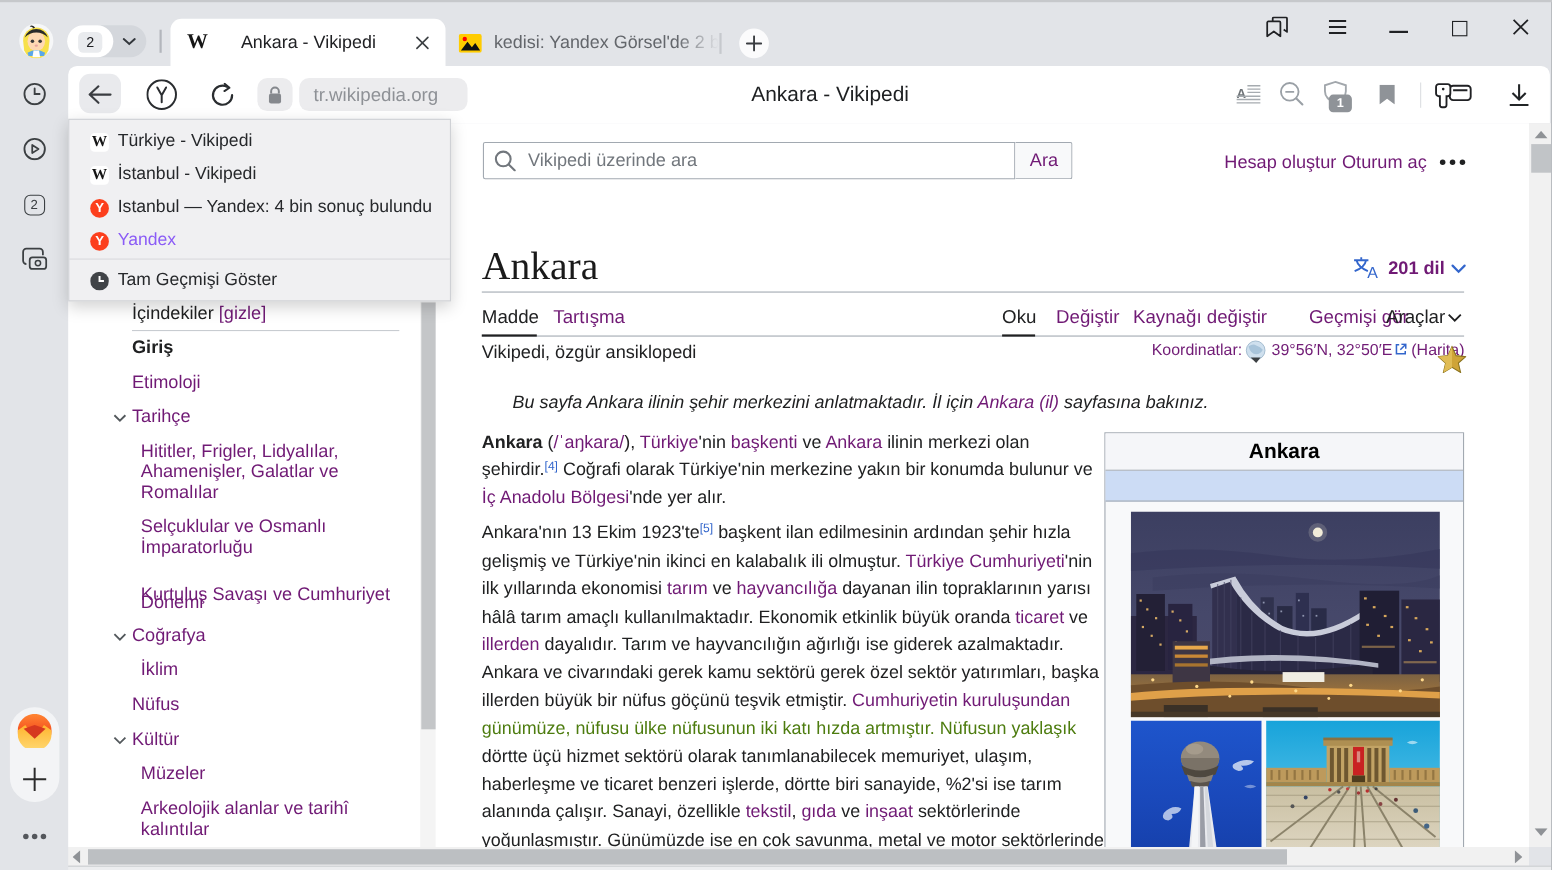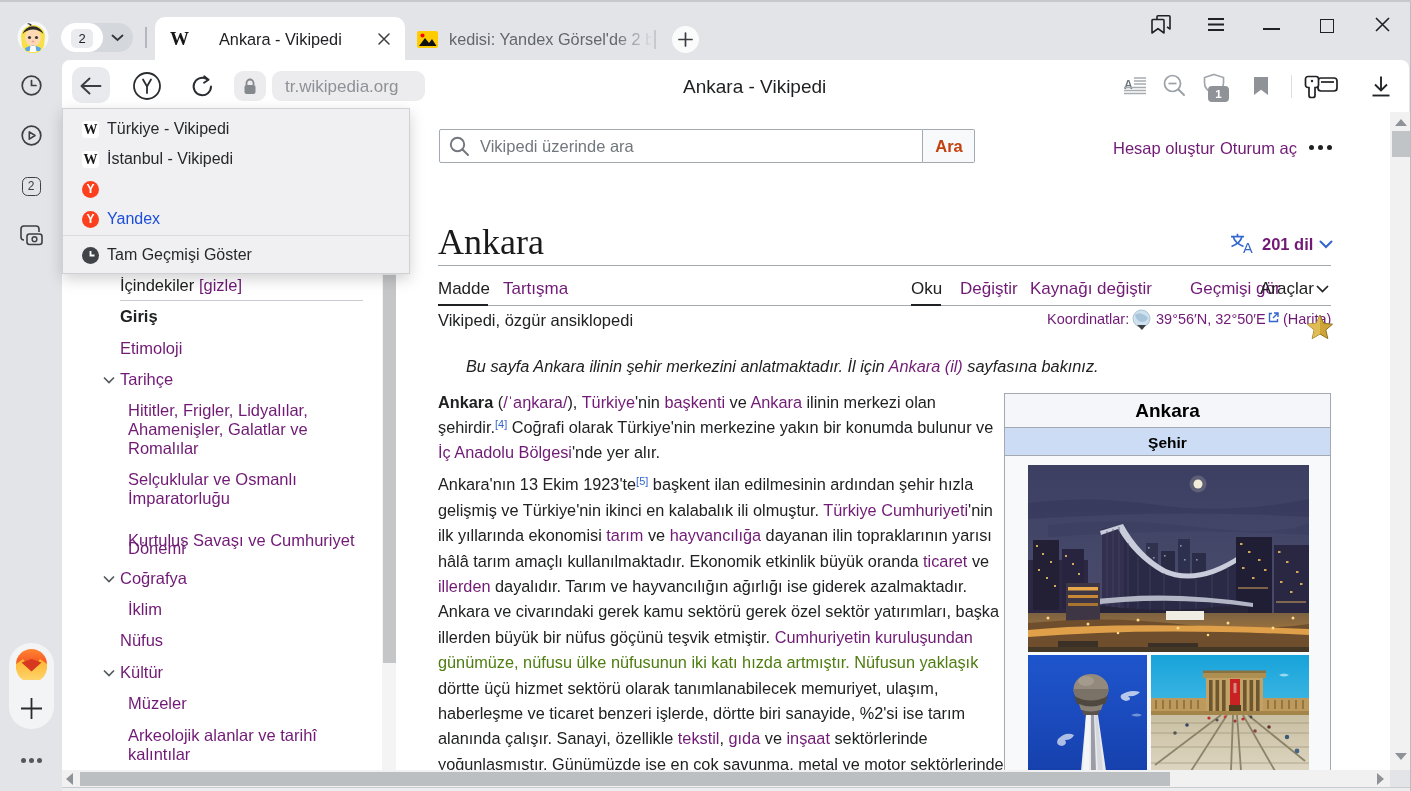--- a/index.html
+++ b/index.html
@@ -209,21 +209,21 @@
 
 <div id="main" style="position:absolute;left:0;top:0;">
 
   <div class="abs" style="left:439px;top:129px;width:484px;height:34px;border:1px solid #a2a9b1;border-radius:2px 0 0 2px;background:#fff;"></div>
   <svg class="abs" style="left:449px;top:136px;" width="20" height="20" viewBox="0 0 20 20">
     <circle cx="8.5" cy="8.5" r="6.7" fill="none" stroke="#72777d" stroke-width="1.9"></circle>
     <path d="M13.5 13.5 L19 19" stroke="#72777d" stroke-width="1.9" stroke-linecap="round"></path>
   </svg>
   <div class="txt" style="left:480px;top:137px;font-size:16.5px;color:#72777d;">Vikipedi üzerinde ara</div>
   <div class="abs" style="left:923px;top:129px;width:52px;height:34px;border:1px solid #a2a9b1;border-left:none;border-radius:0 2px 2px 0;background:#f8f9fa;"></div>
-  <div class="txt" style="left:923px;top:137px;width:52px;text-align:center;font-size:16.5px;font-weight:bold;color:#c2410c;">Ara</div>
+  <div class="txt" style="left:923px;top:137px;width:52px;text-align:center;font-size:16.5px;font-weight:normal;color:#701a75;">Ara</div>
 
   <div class="txt blue" style="left:1113px;top:139px;font-size:16.5px;">Hesap oluştur</div>
   <div class="txt blue" style="left:1220px;top:139px;font-size:16.5px;">Oturum aç</div>
   <div class="abs" style="left:1309px;top:145px;width:5px;height:5px;border-radius:50%;background:#202122;"></div>
   <div class="abs" style="left:1318px;top:145px;width:5px;height:5px;border-radius:50%;background:#202122;"></div>
   <div class="abs" style="left:1327px;top:145px;width:5px;height:5px;border-radius:50%;background:#202122;"></div>
 
   <div class="txt" style="left:438px;top:222px;font-family:'Liberation Serif',serif;font-size:36px;line-height:40px;color:#1a1a1a;">Ankara</div>
 
   <svg class="abs" style="left:1230px;top:233px;" width="27" height="21" viewBox="0 0 27 21">
@@ -292,21 +292,20 @@
       <div class="txt" style="left:438px;top:700.9px;font-size:16.3px;line-height:25.4px;color:#202122;">haberleşme ve ticaret benzeri işlerde, dörtte biri sanayide, %2'si ise tarım</div>
       <div class="txt" style="left:438px;top:726.3px;font-size:16.3px;line-height:25.4px;color:#202122;">alanında çalışır. Sanayi, özellikle <span class="blue">tekstil</span>, <span class="blue">gıda</span> ve <span class="blue">inşaat</span> sektörlerinde</div>
       <div class="txt" style="left:438px;top:751.6999999999999px;font-size:16.3px;line-height:25.4px;color:#202122;">yoğunlaşmıştır. Günümüzde ise en çok savunma, metal ve motor sektörlerinde</div>
     </div>
 </div>
 
 <div id="infobox" class="abs" style="left:1004px;top:393px;width:327px;height:380px;border:1px solid #a2a9b1;background:#f8f9fa;">
   <div class="abs" style="left:0;top:0;width:325px;height:34px;border-bottom:1px solid #a2a9b1;background:#f5f6f9;"></div>
   <div class="txt" style="left:0;top:6px;width:325px;text-align:center;font-size:19px;font-weight:bold;color:#000;">Ankara</div>
   <div class="abs" style="left:0;top:34px;width:325px;height:28px;border-bottom:1px solid #a2a9b1;background:#ccdcf5;"></div>
-  <div class="txt" style="left:0;top:40px;width:325px;text-align:center;font-size:15.5px;font-weight:bold;color:#000;">Şehir</div>
 
   <svg class="abs" style="left:23px;top:71px;" width="281" height="187" viewBox="0 0 281 187">
     <defs>
       <linearGradient id="sky1" x1="0" y1="0" x2="0" y2="1">
         <stop offset="0" stop-color="#3c3f61"></stop>
           <stop offset="0.5" stop-color="#46486a"></stop>
           <stop offset="1" stop-color="#4c4a68"></stop>
       </linearGradient>
       <linearGradient id="glow1" x1="0" y1="0" x2="0" y2="1">
         <stop offset="0" stop-color="#7c6242"></stop>
@@ -510,23 +509,24 @@
 
 <div id="dropdown" class="abs" style="left:62px;top:108px;width:348px;height:166px;background:#f0f0f2;border:1px solid #cfd1d5;box-shadow:0 5px 14px rgba(0,0,0,0.18);">
   <div class="abs" style="left:19px;top:12px;width:17px;height:17px;border-radius:4px;background:#ffffff;"></div>
   <div class="txt" style="left:19px;top:12px;width:17px;line-height:17px;text-align:center;font-family:'Liberation Serif',serif;font-weight:bold;font-size:14px;color:#161616;">W</div>
   <div class="txt" style="left:44px;top:11px;font-size:16px;color:#26282b;">Türkiye - Vikipedi</div>
   <div class="abs" style="left:19px;top:42px;width:17px;height:17px;border-radius:4px;background:#ffffff;"></div>
   <div class="txt" style="left:19px;top:42px;width:17px;line-height:17px;text-align:center;font-family:'Liberation Serif',serif;font-weight:bold;font-size:14px;color:#161616;">W</div>
   <div class="txt" style="left:44px;top:41px;font-size:16px;color:#26282b;">İstanbul - Vikipedi</div>
   <div class="abs" style="left:19px;top:72px;width:17px;height:17px;border-radius:50%;background:#fc3f1d;"></div>
   <div class="txt" style="left:19px;top:72px;width:17px;line-height:17px;text-align:center;font-size:12px;font-weight:bold;color:#fff;">Y</div>
+  <div class="txt" style="left:44px;top:71px;font-size:16px;color:#26282b;">Istanbul — Yandex: 4 bin sonuç bulundu</div>
   <div class="abs" style="left:19px;top:102px;width:17px;height:17px;border-radius:50%;background:#fc3f1d;"></div>
   <div class="txt" style="left:19px;top:102px;width:17px;line-height:17px;text-align:center;font-size:12px;font-weight:bold;color:#fff;">Y</div>
-  <div class="txt" style="left:44px;top:101px;font-size:16px;color:#1d4ed8;">Yandex</div>
+  <div class="txt" style="left:44px;top:101px;font-size:16px;color:#8b5cf6;">Yandex</div>
   <div class="abs" style="left:0;top:126px;width:346px;height:1px;background:#d9dadd;"></div>
   <svg class="abs" style="left:19px;top:138px;" width="17" height="17" viewBox="0 0 17 17">
     <circle cx="8.5" cy="8.5" r="8.5" fill="#404347"></circle>
     <path d="M8.5 4 V8.5 H12.5" fill="none" stroke="#ffffff" stroke-width="1.8"></path>
   </svg>
   <div class="txt" style="left:44px;top:137px;font-size:16px;color:#26282b;">Tam Geçmişi Göster</div>
 </div>
 
 <div class="abs" style="left:1390px;top:112px;width:21px;height:658px;background:#f1f1f1;"></div>
 <svg class="abs" style="left:1394.5px;top:119px;" width="12" height="7" viewBox="0 0 12 7">

